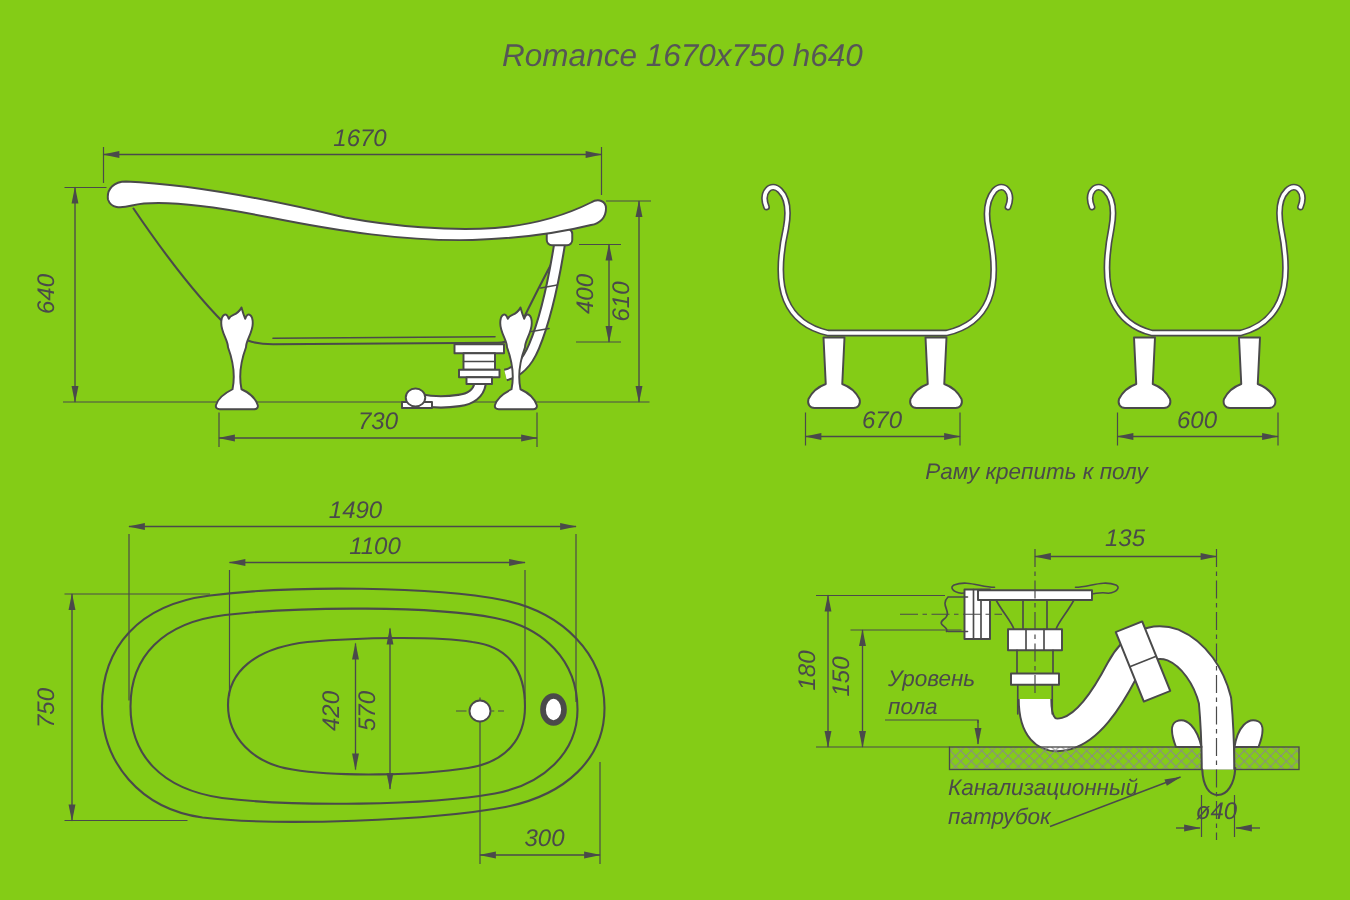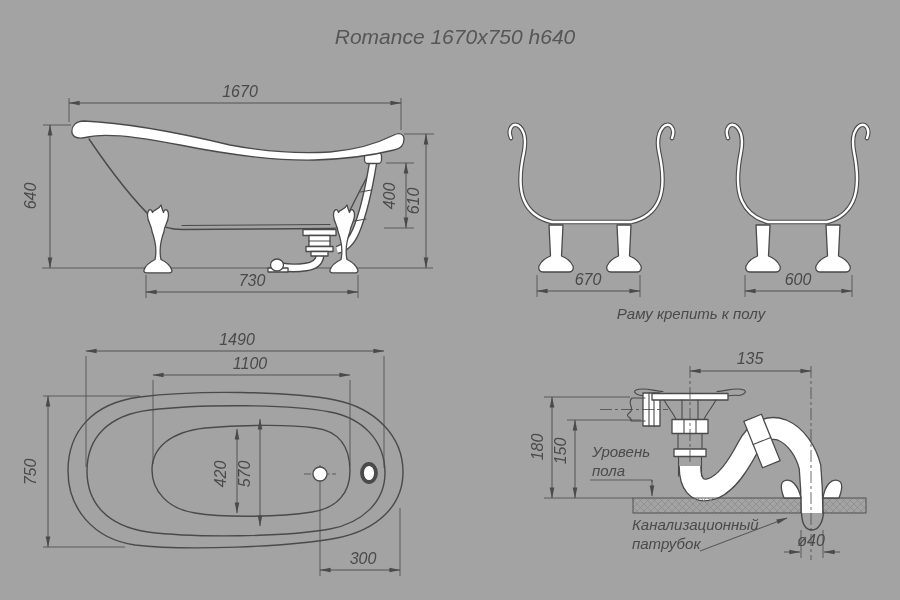--- a/index.html
+++ b/index.html
@@ -1,16 +1,16 @@
 <!DOCTYPE html>
 <html><head>
 <meta charset="utf-8">
 <style>
   html,body{margin:0;padding:0;background:#ffffff;}
-  #stage{position:relative;width:900px;height:600px;background:#a3a3a3;overflow:hidden;}
+  #stage{position:relative;width:900px;height:600px;background:#84cc16;overflow:hidden;}
   svg{display:block;}
   text{font-family:"Liberation Sans",sans-serif;font-style:italic;fill:#4a4a4a;}
   .ttl{font-size:21px;text-anchor:middle;fill:#565656;}
   .dt{font-size:16px;text-anchor:middle;}
   .cap{font-size:15px;text-anchor:middle;}
   .lab{font-size:15px;text-anchor:start;}
   .obj{fill:none;stroke:#4a4a4a;stroke-width:1.4;stroke-linecap:round;stroke-linejoin:round;}
   .objt{fill:none;stroke:#4a4a4a;stroke-width:1.1;stroke-linecap:round;stroke-linejoin:round;}
   .wf{fill:#ffffff;stroke:#4a4a4a;stroke-width:1.3;stroke-linejoin:round;}
   .ext{fill:none;stroke:#4a4a4a;stroke-width:0.8;}

